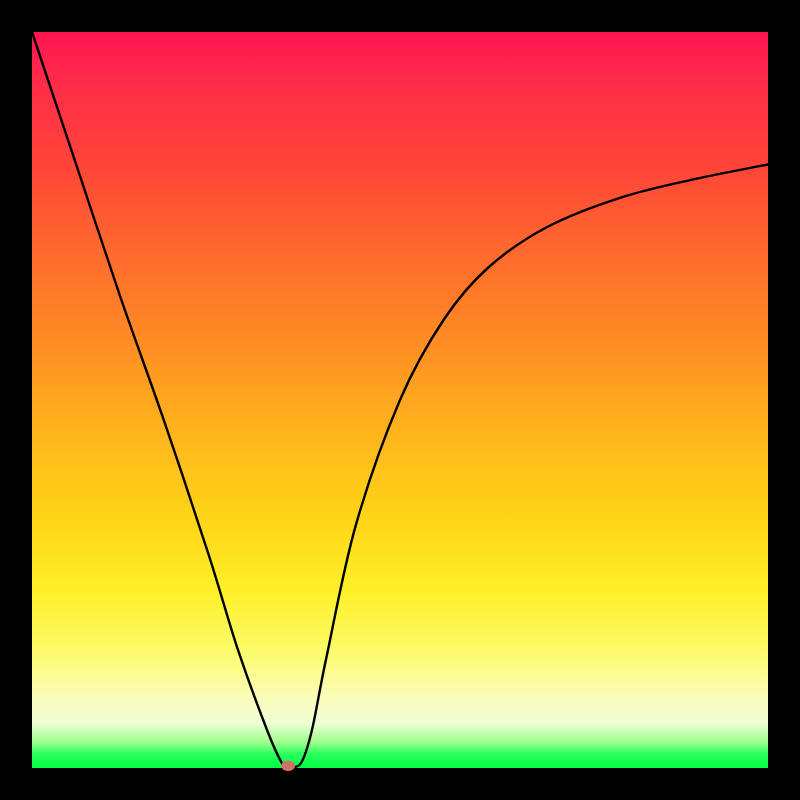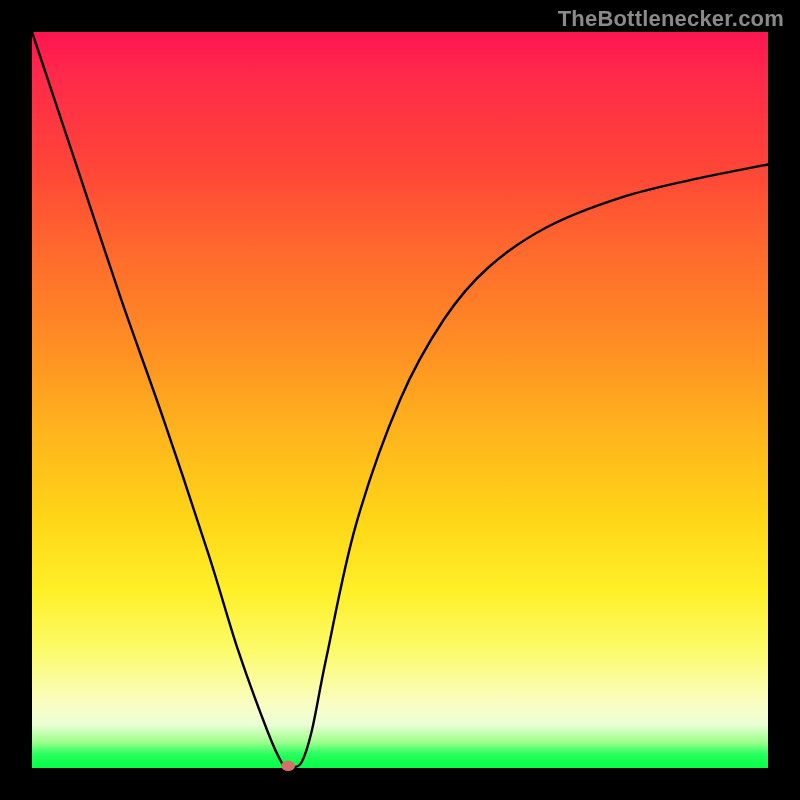--- a/index.html
+++ b/index.html
@@ -72,14 +72,13 @@
 <body>
 
 <div class="frame">
   <div class="plot"></div>
 
   <svg class="curve" viewBox="0 0 736 736" preserveAspectRatio="none">
     <path fill="none" stroke="#000" stroke-width="2.4" stroke-linejoin="round" stroke-linecap="round" d="M 0.00 0.00 C 7.36 22.08, 29.44 88.32, 44.16 132.48 C 58.88 176.64, 73.60 222.03, 88.32 264.96 C 103.04 307.89, 117.76 347.15, 132.48 390.08 C 147.20 433.01, 164.37 484.53, 176.64 522.56 C 188.91 560.59, 196.27 588.80, 206.08 618.24 C 215.89 647.68, 228.16 680.31, 235.52 699.20 C 242.88 718.09, 246.81 725.82, 250.24 731.58 C 253.67 737.35, 253.06 733.79, 256.13 733.79 C 259.19 733.79, 264.71 737.35, 268.64 731.58 C 272.57 725.82, 275.39 716.86, 279.68 699.20 C 283.97 681.54, 287.04 659.95, 294.40 625.60 C 301.76 591.25, 311.57 536.05, 323.84 493.12 C 336.11 450.19, 353.28 402.35, 368.00 368.00 C 382.72 333.65, 397.44 309.12, 412.16 287.04 C 426.88 264.96, 439.15 250.85, 456.32 235.52 C 473.49 220.19, 493.12 206.69, 515.20 195.04 C 537.28 183.39, 564.27 173.57, 588.80 165.60 C 613.33 157.63, 637.87 152.72, 662.40 147.20 C 686.93 141.68, 723.73 134.93, 736.00 132.48"></path>
     <ellipse class="marker" cx="256.13" cy="733.79" rx="7" ry="5.2" fill="#d4706a"></ellipse>
   </svg>
 
-  <div class="attrib">TheBottlenecker.com</div>
 </div>
 
 </body></html>

